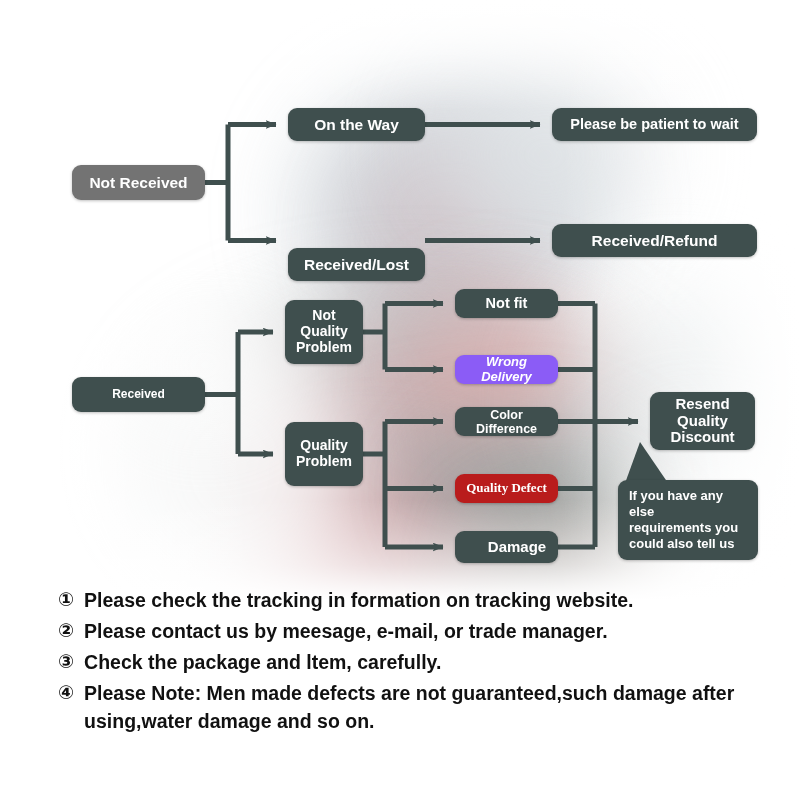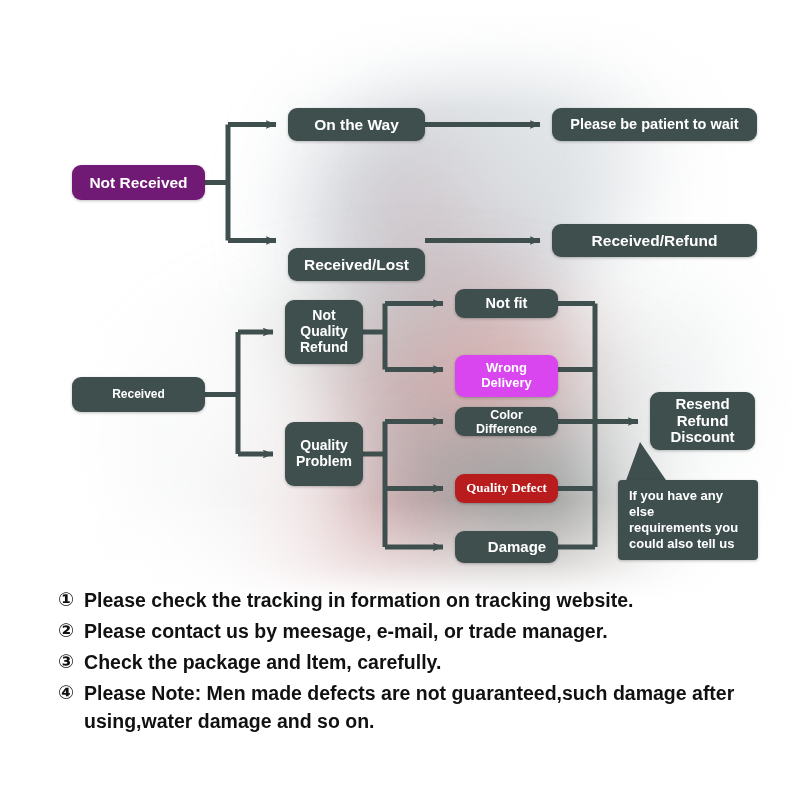--- a/index.html
+++ b/index.html
@@ -103,21 +103,21 @@
     padding: 3px 8px;
     box-shadow: 0 1px 3px rgba(0,0,0,.25);
     white-space: pre-line;
   }
 
   
   #callout {
     position: absolute;
     background: #3f4f4e;
     color: #ffffff;
-    border-radius: 4px;
+    border-radius: 9px;
     padding: 8px 10px 9px 11px;
     font-size: 13px;
     font-weight: 600;
     line-height: 1.22;
     box-shadow: 0 1px 3px rgba(0,0,0,.25);
     white-space: pre-line;
   }
   #callout-tail {
     position: absolute;
     width: 0; height: 0;
@@ -219,38 +219,38 @@
         <path d="M558,488.5 L595,488.5"></path>
         <path d="M558,547   L595,547"></path>
         <path d="M595,303.5 L595,547"></path>
 
         <path d="M558,421.5 L595,421.5"></path>
 
         <path d="M595,421.5 L638,421.5" marker-end="url(#ah)"></path>
       </g>
     </svg>
 
-    <div class="node" style="left: 72px; top: 165px; width: 133px; height: 35px; font-size: 15.5px; background: #701a75; color: rgb(255, 255, 255);">Not Received</div>
+    <div class="node" style="left: 72px; top: 165px; width: 133px; height: 35px; font-size: 15.5px; background: #737373; color: rgb(255, 255, 255);">Not Received</div>
     <div class="node" style="left: 288px; top: 108px; width: 137px; height: 33px; font-size: 15.5px; background: rgb(63, 79, 78); color: rgb(255, 255, 255);">On the Way</div>
     <div class="node" style="left: 552px; top: 108px; width: 205px; height: 33px; font-size: 14.5px; background: rgb(63, 79, 78); color: rgb(255, 255, 255);">Please be patient to wait</div>
     <div class="node" style="left: 288px; top: 224px; width: 137px; height: 33px; font-size: 15.5px; background: rgb(63, 79, 78); color: rgb(255, 255, 255); margin-top: 24px;">Received/Lost</div>
     <div class="node" style="left: 552px; top: 224px; width: 205px; height: 33px; font-size: 15.5px; background: rgb(63, 79, 78); color: rgb(255, 255, 255);">Received/Refund</div>
     <div class="node" style="left: 72px; top: 377px; width: 133px; height: 35px; font-size: 12px; background: rgb(63, 79, 78); color: rgb(255, 255, 255);">Received</div>
     <div class="node" style="left: 285px; top: 300px; width: 78px; height: 64px; font-size: 14px; background: rgb(63, 79, 78); color: rgb(255, 255, 255);">Not
 Quality
-Refund</div>
+Problem</div>
     <div class="node" style="left: 285px; top: 422px; width: 78px; height: 64px; font-size: 14px; background: rgb(63, 79, 78); color: rgb(255, 255, 255);">Quality
 Problem</div>
     <div class="node" style="left: 455px; top: 289px; width: 103px; height: 29px; font-size: 14.5px; background: rgb(63, 79, 78); color: rgb(255, 255, 255);">Not fit</div>
-    <div class="node" style="left: 455px; top: 355px; width: 103px; height: 42px; font-size: 13px; background: #d946ef; color: rgb(255, 255, 255);">Wrong Delivery</div>
+    <div class="node" style="left: 455px; top: 355px; width: 103px; height: 29px; font-size: 13px; background: #8b5cf6; color: rgb(255, 255, 255); font-style: italic;">Wrong Delivery</div>
     <div class="node" style="left: 455px; top: 407px; width: 103px; height: 29px; font-size: 12.5px; background: rgb(63, 79, 78); color: rgb(255, 255, 255);">Color Difference</div>
     <div class="node" style="left: 455px; top: 474px; width: 103px; height: 29px; font-size: 13px; background: #b91c1c; color: rgb(255, 255, 255); font-family: Liberation Serif, serif;">Quality Defect</div>
     <div class="node" style="left: 455px; top: 531px; width: 103px; height: 32px; font-size: 15px; background: rgb(63, 79, 78); color: rgb(255, 255, 255); padding-left: 29px;">Damage</div>
     <div class="node" style="left: 650px; top: 392px; width: 105px; height: 58px; font-size: 15px; background: rgb(63, 79, 78); color: rgb(255, 255, 255);">Resend
-Refund
+Quality
 Discount</div>
 
     <div id="callout-tail" style="left: 624px; top: 442px; border-bottom-color: rgb(63, 79, 78);"></div>
     <div id="callout" style="left: 618px; top: 480px; width: 140px; min-height: 68px; background: rgb(63, 79, 78);">If you have any else
 requirements you
 could also tell us</div>
   </div>
 
   <div id="notes" style="color: rgb(17, 17, 17);">
     <div class="note">

